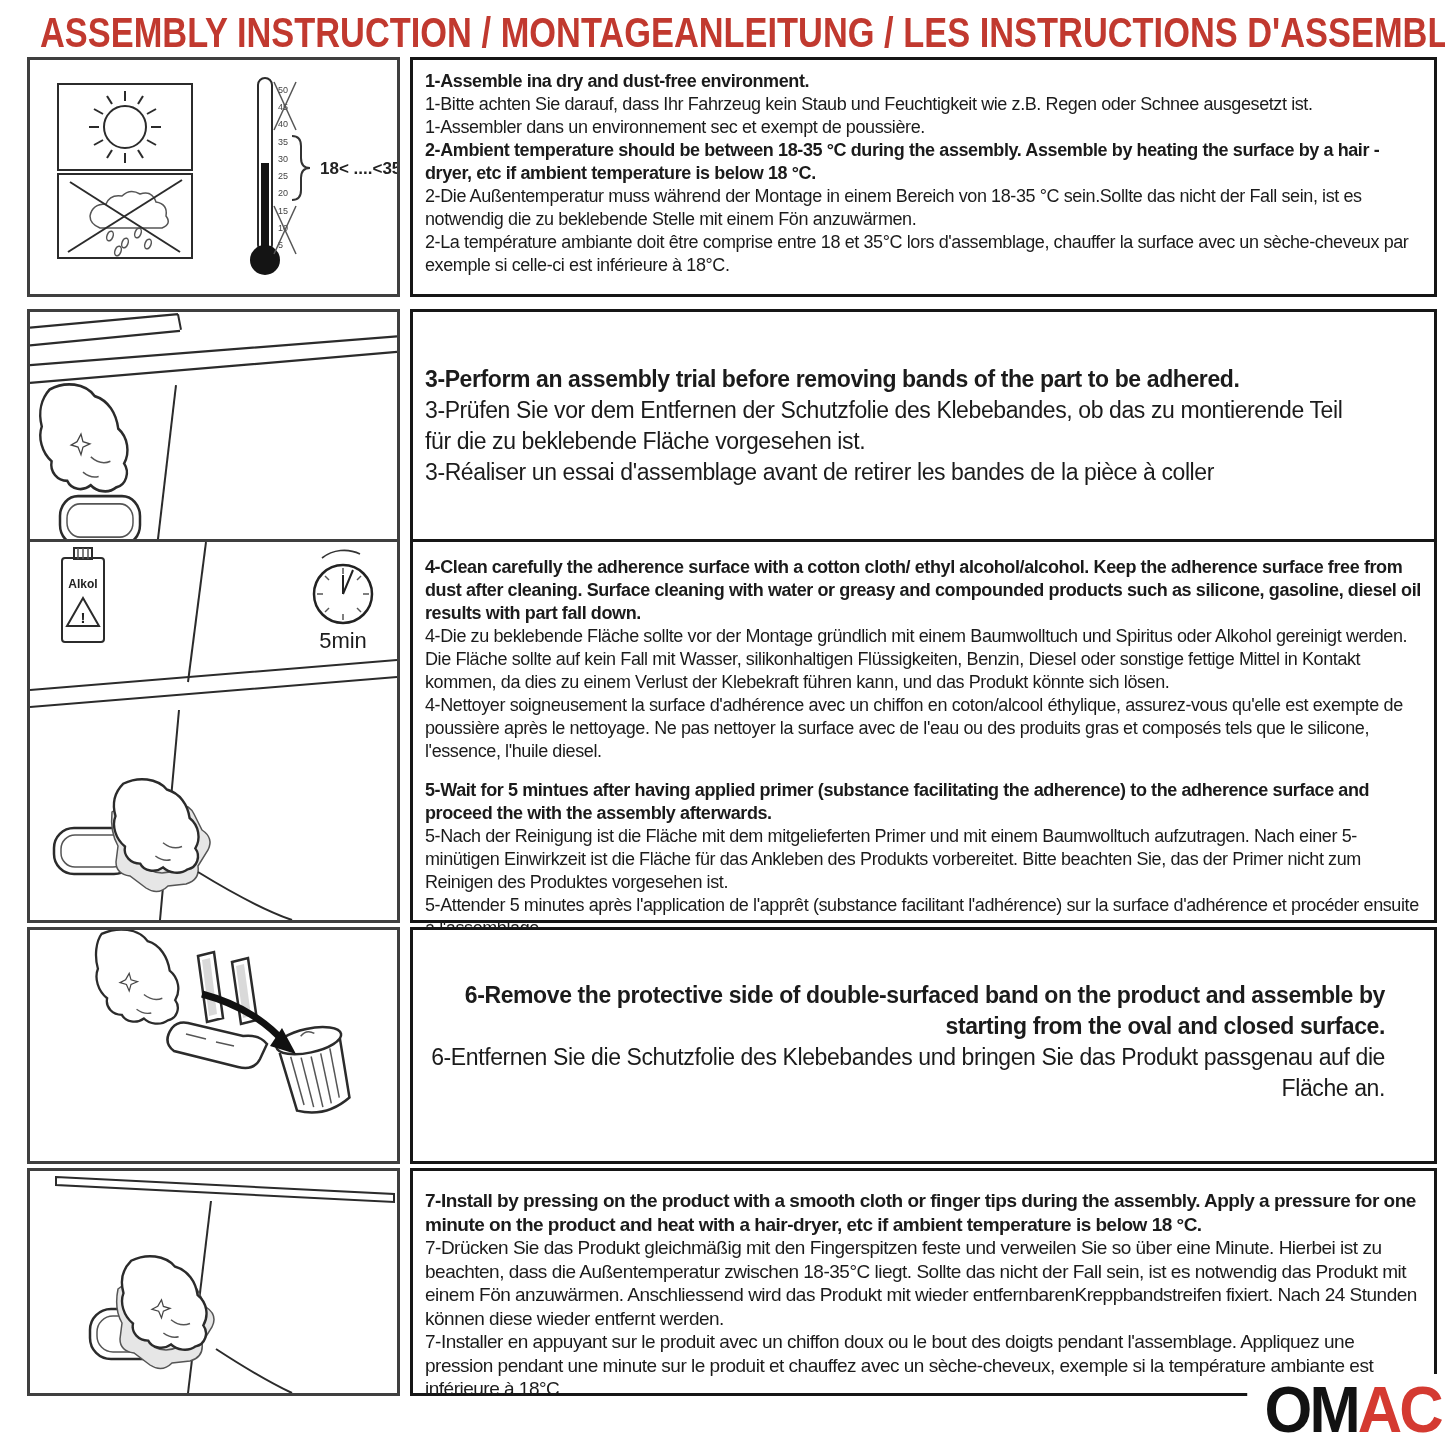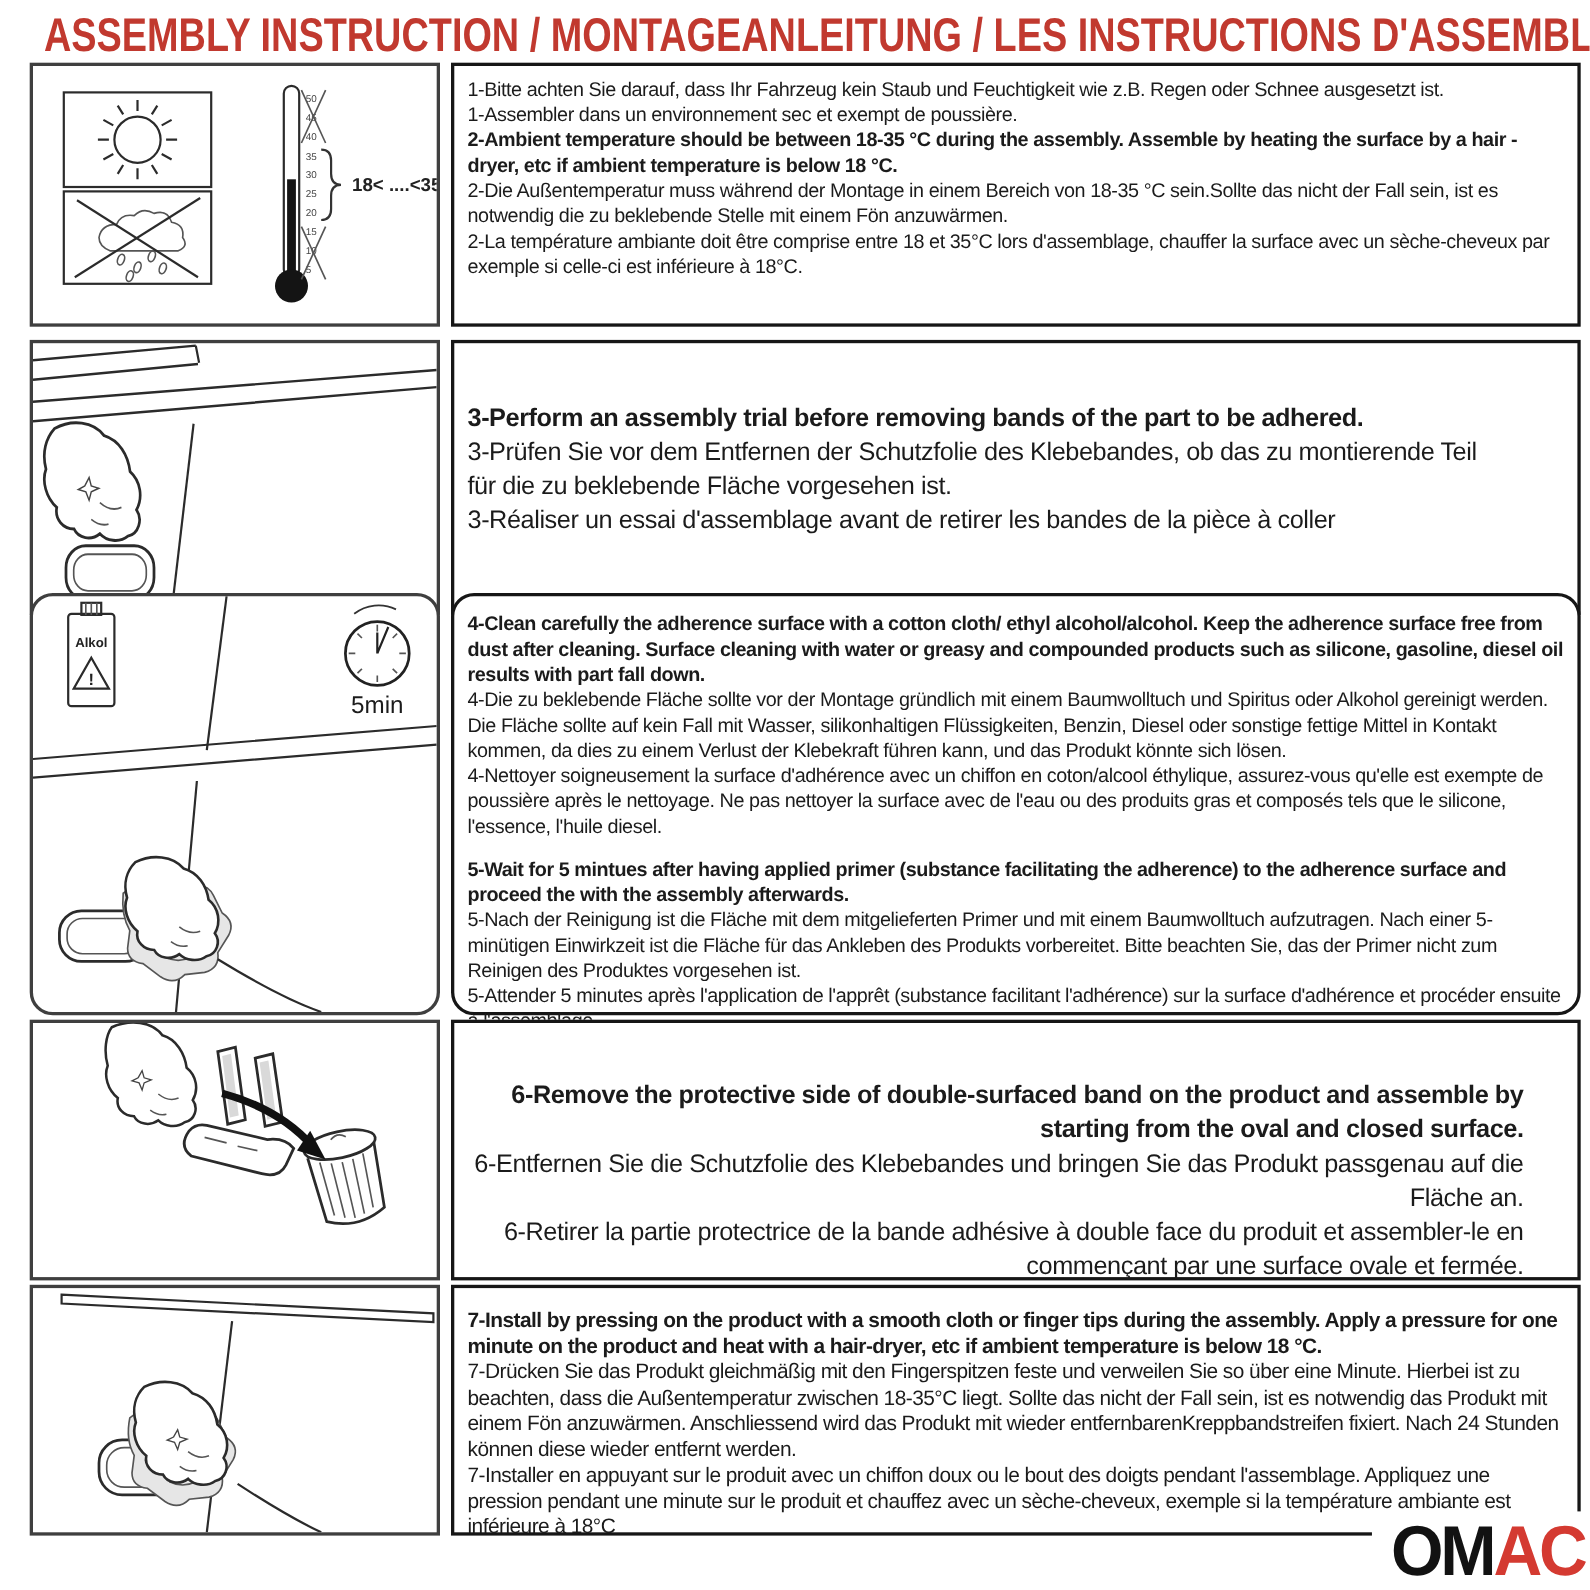--- a/index.html
+++ b/index.html
@@ -16,21 +16,21 @@
   .illus {
     position:absolute; left:27px; width:373px;
     border:3px solid #3f3f3f; background:#fff;
   }
   .txt {
     position:absolute; left:410px; width:1027px;
     border:3px solid #161616; background:#fff; padding:8px 12px;
   }
   #r1i,#r1t { top:57px;  height:240px; }
   #r2i,#r2t { top:309px; height:250px; }
-  #r3i,#r3t { top:539px; height:384px;border-radius:21px; }
+  #r3i,#r3t { top:539px; height:384px; }
   #r4i,#r4t { top:927px; height:237px; }
   #r5i,#r5t { top:1168px;height:228px; }
 
   .txt p { margin:0; }
   .b { font-weight:700; }
   .gp { margin-top:20px; }
 
   #r1t { font-size:18px; letter-spacing:-0.4px; line-height:23px; padding-top:10px; }
   #r2t { font-size:23px; letter-spacing:-0.4px; line-height:31px; padding-top:52px; }
   #r2t .inner { max-width:945px; }
@@ -117,20 +117,21 @@
           <line x1="266" y1="22" x2="244" y2="70"></line>
         <line x1="244" y1="146" x2="266" y2="194"></line>
           <line x1="266" y1="146" x2="244" y2="194"></line>
       </g>
       <path d="M262,76 Q271,76 271,86 L271,98 Q271,108 280,108 Q271,108 271,118 L271,130 Q271,140 262,140" fill="none" stroke="#333" stroke-width="2"></path>
       <text x="290" y="114" font-size="17" class="svglabel">18&lt; ....&lt;35 C</text>
     </g>
   </svg>
 </div>
 <div class="txt" id="r1t">
+  <p class="b">1-Assemble ina dry and dust-free environment.</p>
   <p>1-Bitte achten Sie darauf, dass Ihr Fahrzeug kein Staub und Feuchtigkeit wie z.B. Regen oder Schnee ausgesetzt ist.</p>
   <p>1-Assembler dans un environnement sec et exempt de poussière.</p>
   <p class="b gp">2-Ambient temperature should be between 18-35 °C  during the assembly. Assemble by heating the surface by a hair -dryer, etc if ambient temperature is below 18 °C.</p>
   <p>2-Die Außentemperatur muss während der Montage in einem Bereich von 18-35 °C  sein.Sollte das nicht der Fall sein, ist es notwendig die zu beklebende Stelle mit einem Fön anzuwärmen.</p>
   <p>2-La température ambiante doit être comprise entre 18 et 35°C lors d'assemblage, chauffer la surface avec un sèche-cheveux par exemple si celle-ci est inférieure à 18°C.</p>
 </div>
 
 <div class="illus" id="r2i">
   <svg viewBox="0 0 367 220" preserveAspectRatio="none">
     <g class="ln">
@@ -238,21 +239,20 @@
     <g>
       <path d="M172,64 Q224,78 254,112" fill="none" stroke="#111" stroke-width="7"></path>
       <path d="M266,124 L240,116 L252,98 Z" fill="#111"></path>
     </g>
   </svg>
 </div>
 <div class="txt" id="r4t">
   <div class="inner">
     <p class="b">6-Remove the protective side of double-surfaced band on the product and assemble by starting from the oval and closed surface.</p>
     <p>6-Entfernen Sie die Schutzfolie des Klebebandes und bringen Sie das Produkt passgenau auf die Fläche an.</p>
-    <p>6-Retirer la partie protectrice de la bande adhésive à double face du produit et assembler-le en commençant par une surface ovale et fermée.</p>
   </div>
 </div>
 
 <div class="illus" id="r5i">
   <svg viewBox="0 0 367 222" preserveAspectRatio="none">
     <g class="ln">
       <path d="M26,6 L364,23 L364,31 L26,14 Z" fill="#fff"></path>
       <path d="M181,30 L158,222" fill="none"></path>
     </g>
     <rect x="60" y="138" width="84" height="50" rx="21" class="wfill"></rect>

